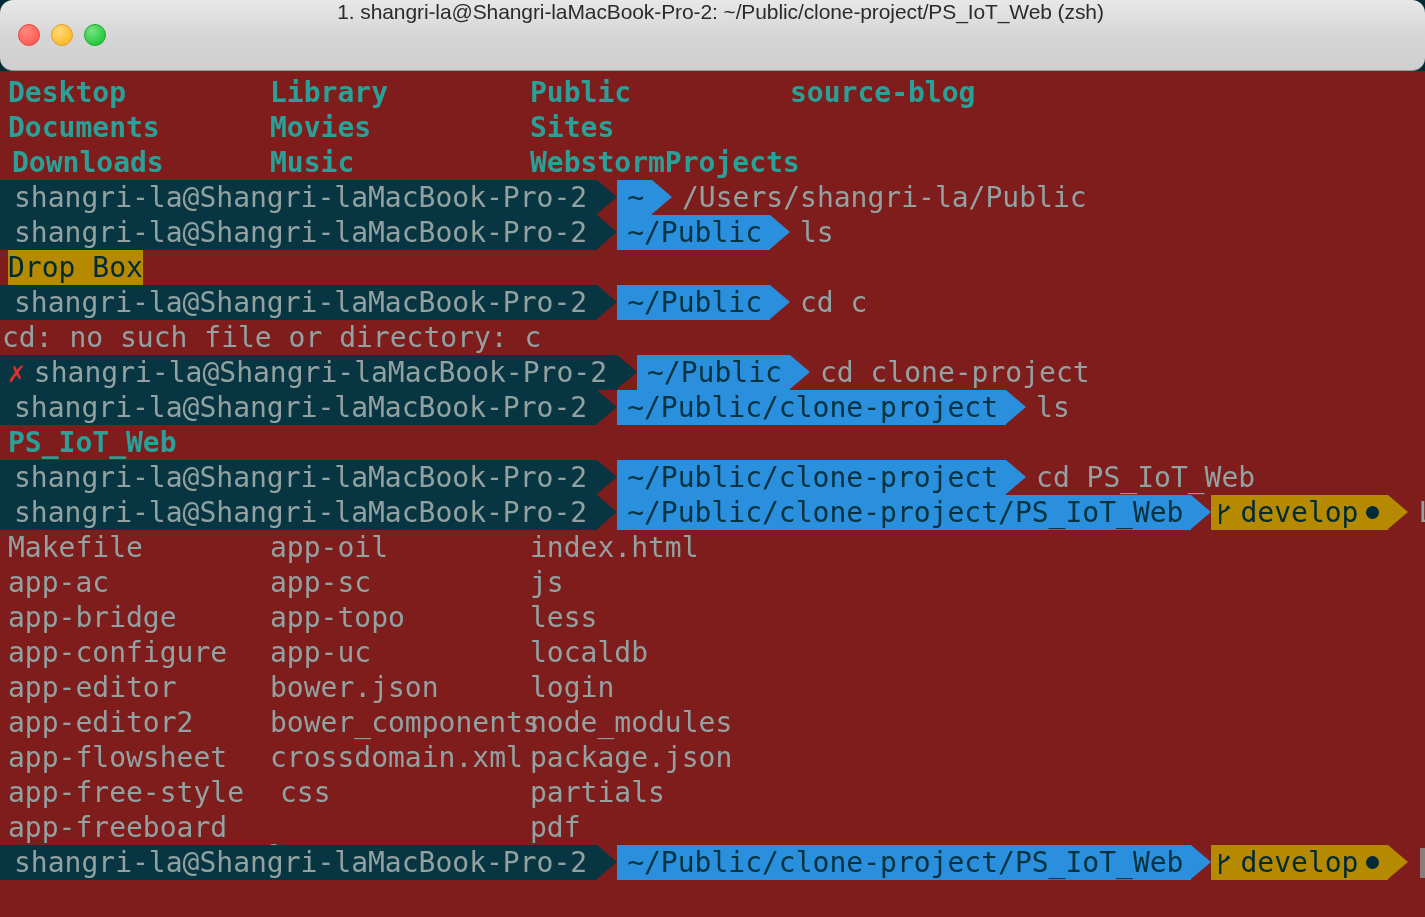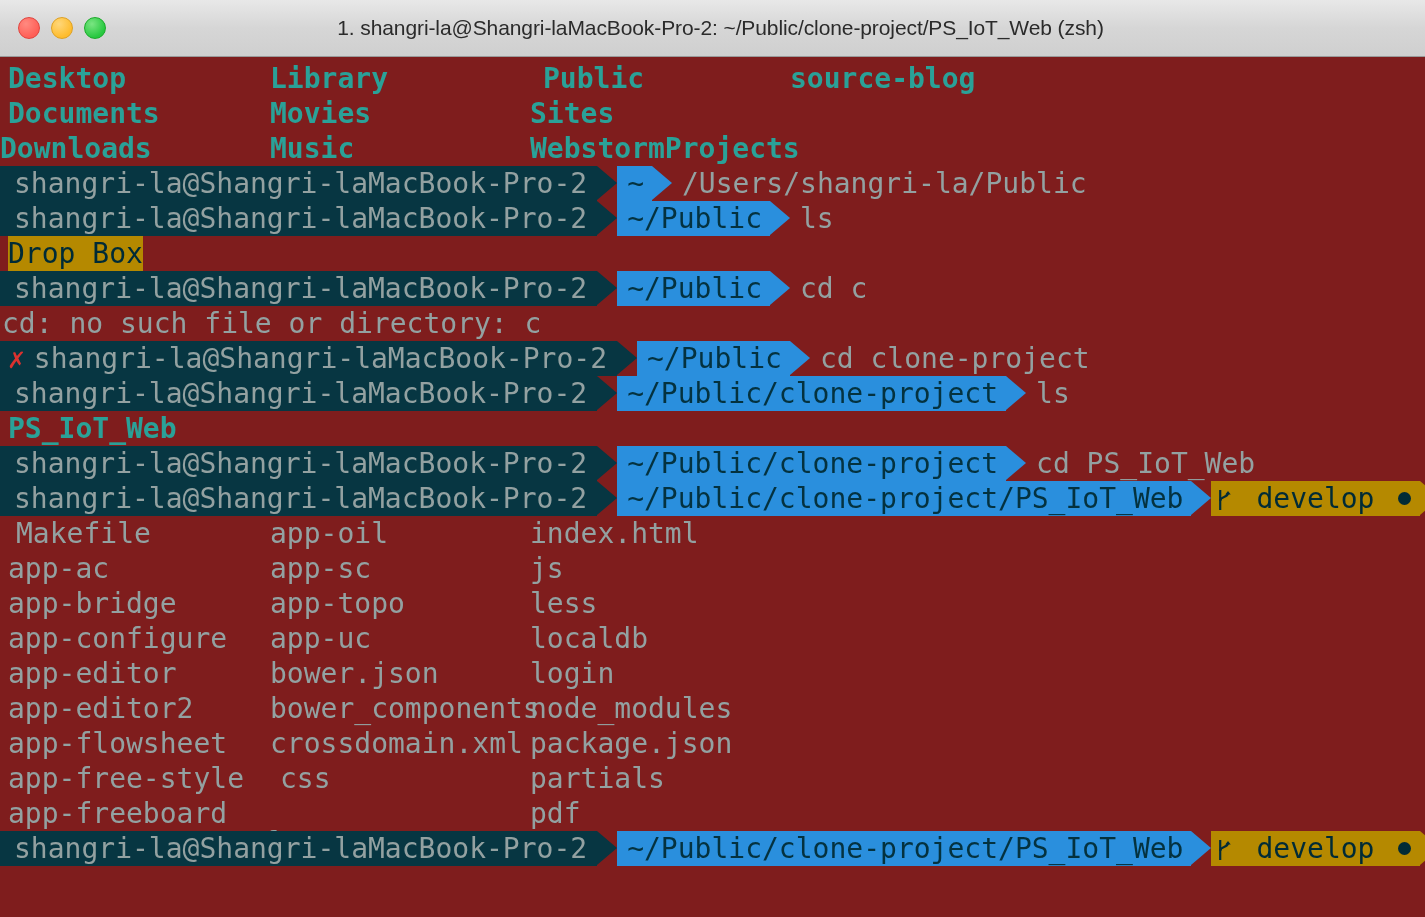--- a/index.html
+++ b/index.html
@@ -10,26 +10,26 @@
   body {
     width: 1425px;
     height: 917px;
     overflow: hidden;
     font-family: "DejaVu Sans Mono", "Liberation Mono", monospace;
   }
 
   
   .titlebar {
     position: relative;
-    height: 57px;
+    height: 71px;
     background: linear-gradient(to bottom, #e8e8e8 0%, #d6d6d6 50%, #cfcfcf 100%);
     border-bottom: 1px solid #9a9a9a;
     display: flex;
-    align-items: center;
     box-sizing: border-box;
+    border-radius: 13px;
   }
   .traffic {
     display: flex;
     align-items: center;
     gap: 11px;
     padding-left: 18px;
   }
   .light {
     width: 20px;
     height: 20px;
@@ -137,21 +137,21 @@
     padding: 0 8px 0 10px;
   }
   .arrow.path-end::after  { border-left: 20px solid #2a8fdd; }
   .arrow.path-to-git::after { border-left: 20px solid #2a8fdd; }
   .seg-git {
     background: #b58900;
     color: #002b36;
     padding: 0 9px 0 6px;
     display: flex;
     align-items: center;
-    gap: 24px;
+    gap: 8px;
   }
   .arrow.git-end::after   { border-left: 20px solid #b58900; }
   .branch-glyph {
     display: inline-block;
     width: 15px;
     height: 22px;
     position: relative;
   }
   .branch-glyph svg { display:block; }
   .dirty-dot {
@@ -188,30 +188,30 @@
     <span class="light min"></span>
     <span class="light max"></span>
   </div>
   <div class="title-text">1. shangri-la@Shangri-laMacBook-Pro-2: ~/Public/clone-project/PS_IoT_Web (zsh)</div>
 </div>
 
 <div class="term" id="terminal">
     <div class="lsrow">
       <span class="cell dir" style="left: 8px;">Desktop</span>
       <span class="cell dir" style="left: 270px;">Library</span>
-      <span class="cell dir" style="left: 530px; margin-left: 13px;">Public</span>
+      <span class="cell dir" style="left: 530px;">Public</span>
       <span class="cell dir" style="left: 790px;">source-blog</span>
     </div>
     <div class="lsrow">
       <span class="cell dir" style="left: 8px;">Documents</span>
       <span class="cell dir" style="left: 270px;">Movies</span>
       <span class="cell dir" style="left: 530px;">Sites</span>
     </div>
     <div class="lsrow">
-      <span class="cell dir" style="left: 0;">Downloads</span>
+      <span class="cell dir" style="left: 12px;">Downloads</span>
       <span class="cell dir" style="left: 270px;">Music</span>
       <span class="cell dir" style="left: 530px;">WebstormProjects</span>
     </div>
     <div class="prompt"><div class="seg seg-user"><span>shangri-la@Shangri-laMacBook-Pro-2</span></div><div class="arrow user-to-path"></div><div class="seg seg-path"><span>~</span></div><div class="arrow path-end"></div><div class="cmd">/Users/shangri-la/Public</div></div>
     <div class="prompt"><div class="seg seg-user"><span>shangri-la@Shangri-laMacBook-Pro-2</span></div><div class="arrow user-to-path"></div><div class="seg seg-path"><span>~/Public</span></div><div class="arrow path-end"></div><div class="cmd">ls</div></div>
     <div class="lsrow">
       <span class="cell dir-sticky" style="left: 8px;">Drop Box</span>
     </div>
     <div class="prompt"><div class="seg seg-user"><span>shangri-la@Shangri-laMacBook-Pro-2</span></div><div class="arrow user-to-path"></div><div class="seg seg-path"><span>~/Public</span></div><div class="arrow path-end"></div><div class="cmd">cd c</div></div>
     <div class="row errline">cd: no such file or directory: c</div>
@@ -220,21 +220,21 @@
     <div class="lsrow">
       <span class="cell dir" style="left: 8px;">PS_IoT_Web</span>
     </div>
     <div class="prompt"><div class="seg seg-user"><span>shangri-la@Shangri-laMacBook-Pro-2</span></div><div class="arrow user-to-path"></div><div class="seg seg-path"><span>~/Public/clone-project</span></div><div class="arrow path-end"></div><div class="cmd">cd PS_IoT_Web</div></div>
     <div class="prompt"><div class="seg seg-user"><span>shangri-la@Shangri-laMacBook-Pro-2</span></div><div class="arrow user-to-path"></div><div class="seg seg-path"><span>~/Public/clone-project/PS_IoT_Web</span></div><div class="arrow path-to-git"></div><div class="seg seg-git"><span class="branch-glyph"><svg width="15" height="24" viewBox="0 0 15 24">
             <path d="M3.2 2 L3.2 22" stroke="#002b36" stroke-width="2.2" fill="none"></path>
             <path d="M3.2 13 C 3.2 8, 11 10, 11 5" stroke="#002b36" stroke-width="2.2" fill="none"></path>
             <path d="M11 3 L8.3 6.6 L13.7 6.6 Z" fill="#002b36"></path>
           </svg></span><span>develop</span><span class="dirty-dot"></span></div><div class="arrow git-end"></div><div class="cmd">LS</div></div>
     <div class="lsrow">
-      <span class="cell file" style="left: 16px;">Makefile</span>
+      <span class="cell file" style="left: 8px;">Makefile</span>
       <span class="cell file" style="left: 270px;">app-oil</span>
       <span class="cell file" style="left: 530px;">index.html</span>
     </div>
     <div class="lsrow">
       <span class="cell file" style="left: 8px;">app-ac</span>
       <span class="cell file" style="left: 270px;">app-sc</span>
       <span class="cell file" style="left: 530px;">js</span>
     </div>
     <div class="lsrow">
       <span class="cell file" style="left: 8px;">app-bridge</span>

